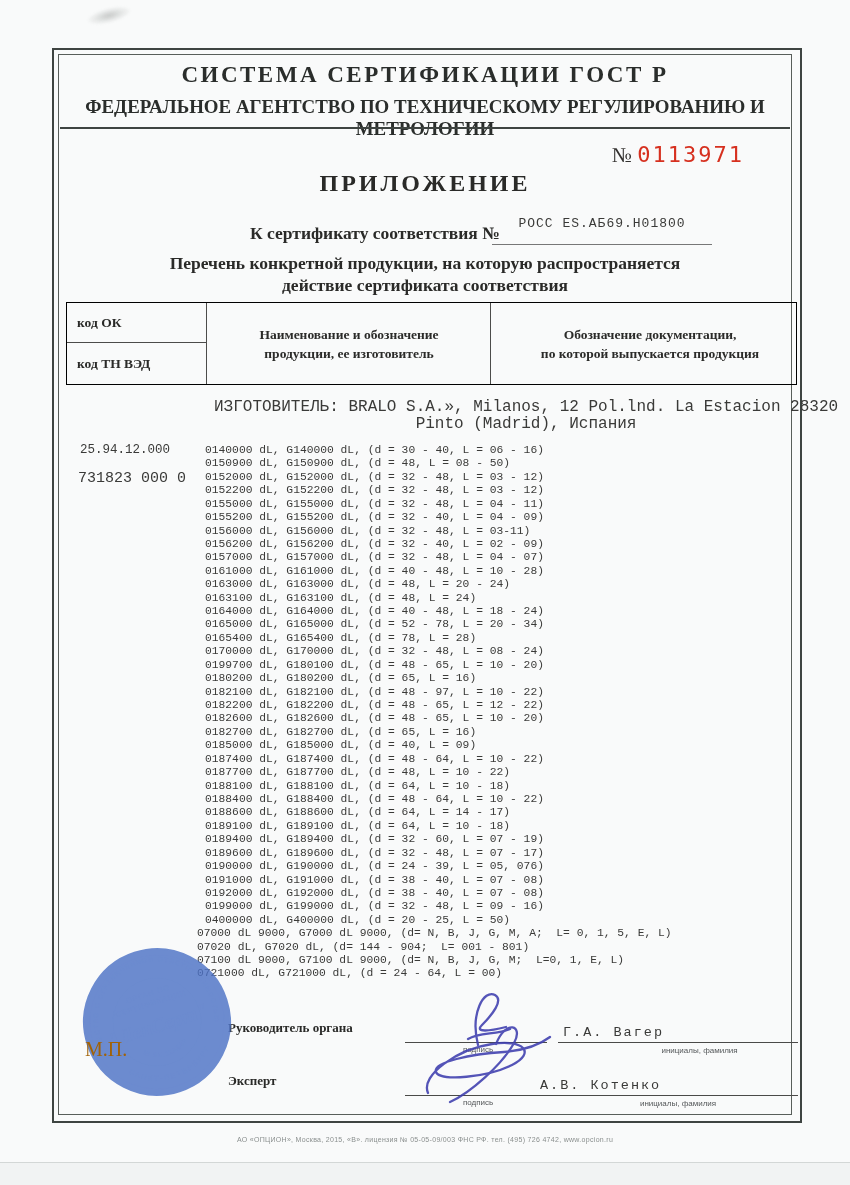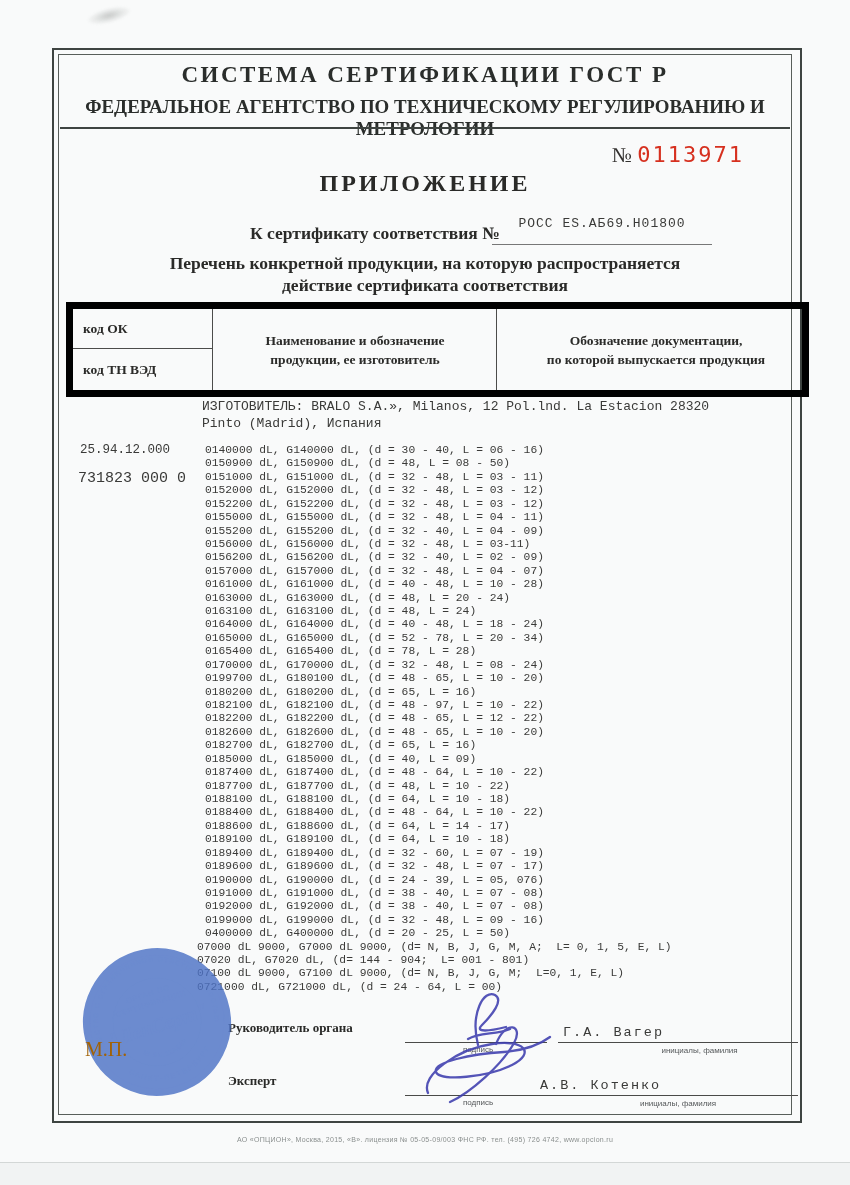--- a/index.html
+++ b/index.html
@@ -34,34 +34,34 @@
   .cert-label{position:absolute;left:250px;top:223px;font-size:17.5px;font-weight:bold;color:#2a2a28;}
   .cert-number-wrap{position:absolute;left:492px;top:213px;width:220px;text-align:center;}
   .cert-number{font-family:"Liberation Mono",monospace;font-size:13px;letter-spacing:1px;color:#3a3a38;}
   .cert-underline{position:absolute;left:492px;top:244px;width:220px;height:1px;background:#777;}
 
   .scope-line{position:absolute;left:60px;width:730px;text-align:center;
               font-size:17.5px;font-weight:bold;color:#2a2a28;}
   .scope-1{top:253px;} .scope-2{top:275px;}
 
   
-  .spec-table{position:absolute;left:66px;top:302px;width:729px;height:81px;border:7px solid #000000;}
+  .spec-table{position:absolute;left:66px;top:302px;width:729px;height:81px;border:1px solid #000000;}
   .spec-table .cell{position:absolute;box-sizing:border-box;font-size:13.5px;font-weight:bold;color:#2b2b29;}
   .t-col1{left:0;top:0;width:140px;height:100%;border-right:1px solid #4c4c4a;}
   .t-col1-top{left:0;top:0;width:140px;height:40px;border-bottom:1px solid #4c4c4a;
               display:flex;align-items:center;padding-left:10px;}
   .t-col1-bot{left:0;top:41px;width:140px;height:40px;display:flex;align-items:center;padding-left:10px;}
   .t-col2{left:141px;top:0;width:283px;height:100%;border-right:1px solid #4c4c4a;
           display:flex;flex-direction:column;justify-content:center;text-align:center;line-height:19px;}
   .t-col3{left:425px;top:0;width:304px;height:100%;
           display:flex;flex-direction:column;justify-content:center;text-align:center;line-height:19px;padding-left:12px;}
 
   
   .mono{font-family:"Liberation Mono",monospace;color:#3a3a38;}
-  .manufacturer{position:absolute;left:202px;top:399px;font-size:13px;line-height:16.5px;white-space:pre;}
+  .manufacturer{position:absolute;left:214px;top:399px;font-size:16px;line-height:16.5px;white-space:pre;text-align:center;}
   .code-ok{position:absolute;left:80px;top:443px;font-size:12.5px;}
   .code-tnved{position:absolute;left:78px;top:470px;font-size:15px;}
   #product-list{position:absolute;left:205px;top:444px;}
   .product-line{font-family:"Liberation Mono",monospace;font-size:11.3px;line-height:13.42px;
                 white-space:pre;color:#3a3a38;}
   .product-line.shift{margin-left:-8px;}
 
   
   .signer-label{position:absolute;font-size:13px;font-weight:bold;color:#2a2a28;}
   .lbl-head{left:228px;top:1020px;} .lbl-expert{left:228px;top:1073px;}
@@ -129,21 +129,20 @@
   </div>
 
   <div class="manufacturer mono"><span>ИЗГОТОВИТЕЛЬ: BRALO S.A.», Milanos, 12 Pol.lnd. La Estacion 28320</span><br><span>Pinto (Madrid), Испания</span></div>
 
   <div class="code-ok mono">25.94.12.000</div>
   <div class="code-tnved mono">731823 000 0</div>
 
   <div id="product-list">
       <div class="product-line">0140000 dL, G140000 dL, (d = 30 - 40, L = 06 - 16)</div>
       <div class="product-line">0150900 dL, G150900 dL, (d = 48, L = 08 - 50)</div>
-      <div class="product-line">0151000 dL, G151000 dL, (d = 32 - 48, L = 03 - 11)</div>
       <div class="product-line">0152000 dL, G152000 dL, (d = 32 - 48, L = 03 - 12)</div>
       <div class="product-line">0152200 dL, G152200 dL, (d = 32 - 48, L = 03 - 12)</div>
       <div class="product-line">0155000 dL, G155000 dL, (d = 32 - 48, L = 04 - 11)</div>
       <div class="product-line">0155200 dL, G155200 dL, (d = 32 - 40, L = 04 - 09)</div>
       <div class="product-line">0156000 dL, G156000 dL, (d = 32 - 48, L = 03-11)</div>
       <div class="product-line">0156200 dL, G156200 dL, (d = 32 - 40, L = 02 - 09)</div>
       <div class="product-line">0157000 dL, G157000 dL, (d = 32 - 48, L = 04 - 07)</div>
       <div class="product-line">0161000 dL, G161000 dL, (d = 40 - 48, L = 10 - 28)</div>
       <div class="product-line">0163000 dL, G163000 dL, (d = 48, L = 20 - 24)</div>
       <div class="product-line">0163100 dL, G163100 dL, (d = 48, L = 24)</div>

